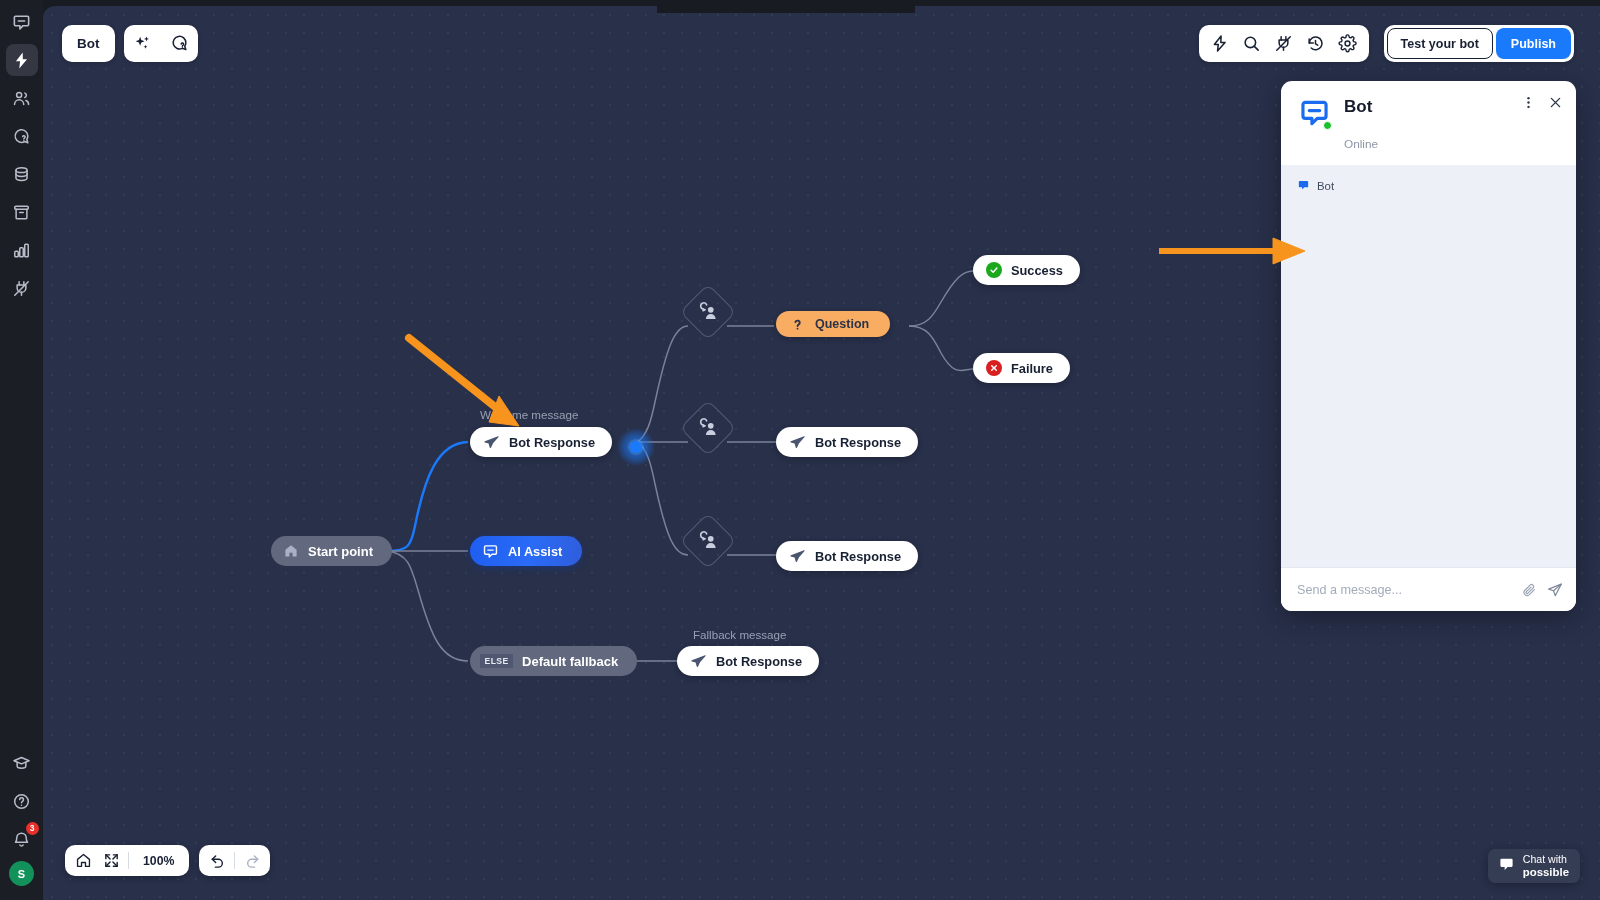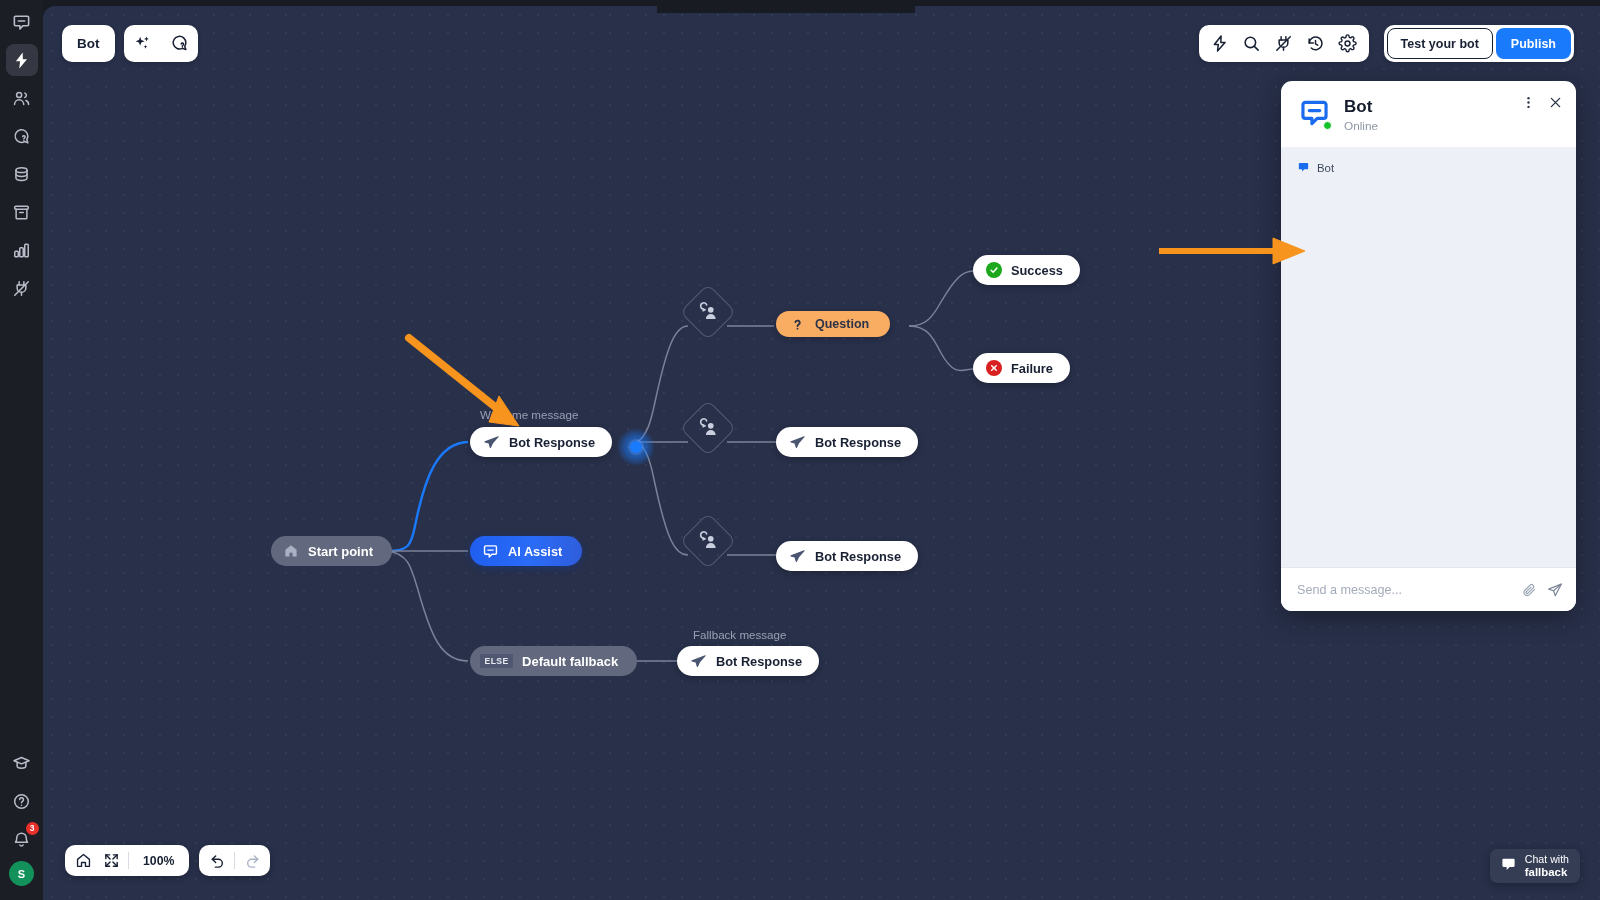--- a/index.html
+++ b/index.html
@@ -188,21 +188,21 @@
   #chat-head { padding: 16px 15px 14px 17px; display: flex; align-items: flex-start; position: relative; }
   #chat-avatar { position: relative; width: 33px; height: 33px; flex: none; }
   #chat-avatar svg { width: 33px; height: 33px; color: #1a6bf0; }
   #chat-online-dot {
     position: absolute; right: -1px; bottom: 0px;
     width: 9px; height: 9px; border-radius: 50%;
     background: #16c22c; border: 1.5px solid #fff;
   }
   #chat-titles { margin-left: 13px; }
   #chat-title { font-size: 17px; font-weight: bold; color: #151c2c; line-height: 1.15; }
-  #chat-status { font-size: 11.8px; color: #8e96a6; margin-top: 2px; }
+  #chat-status { font-size: 11.8px; color: #8e96a6; margin-top: 20px; }
   #chat-head-actions { position: absolute; right: 13px; top: 14px; display: flex; align-items: center; gap: 12px; color: #2b3447; }
   #chat-head-actions svg { width: 15px; height: 15px; display: block; }
   #chat-body { flex: 1; background: #edf0f7; padding: 14px 16px 0 16px; }
   #chat-sender { display: flex; align-items: center; gap: 7px; margin-bottom: 9px; }
   #chat-sender svg { width: 13px; height: 13px; color: #1a6bf0; }
   #chat-sender span { font-size: 11.4px; color: #404a5e; }
   #chat-bubble {
     background: #fff; border-radius: 9px;
     padding: 11px 12px; font-size: 12.6px; line-height: 1.5;
     color: #1d2534; box-shadow: 0 1px 2px rgba(20,30,60,.08);
@@ -612,21 +612,21 @@
     </div>
 
     <div id="support">
       <span>
         <svg viewBox="0 0 24 24" fill="currentColor">
             <path d="M3.4 5.4A1.6 1.6 0 0 1 5 3.8h14a1.6 1.6 0 0 1 1.6 1.6v8.4A1.6 1.6 0 0 1 19 15.4h-5.4l-4.2 4.2v-4.2H5a1.6 1.6 0 0 1-1.6-1.6z"></path>
           </svg>
       </span>
       <span id="support-text">
         <span>Chat with</span>
-        <b>fallback</b>
+        <b>possible</b>
       </span>
     </div>
 
     <div id="chat">
       <div id="chat-head">
         <div id="chat-avatar">
           <span>
             <svg viewBox="0 0 24 24" fill="none" stroke="currentColor" stroke-width="2.3" stroke-linejoin="round">
               <path d="M3.6 5.6A1.7 1.7 0 0 1 5.3 3.9h13.4a1.7 1.7 0 0 1 1.7 1.7v8.2a1.7 1.7 0 0 1-1.7 1.7H14l-3.9 3.9v-3.9H5.3a1.7 1.7 0 0 1-1.7-1.7z"></path>
               <path d="M8.2 9.9h7.6" stroke-linecap="round"></path>

